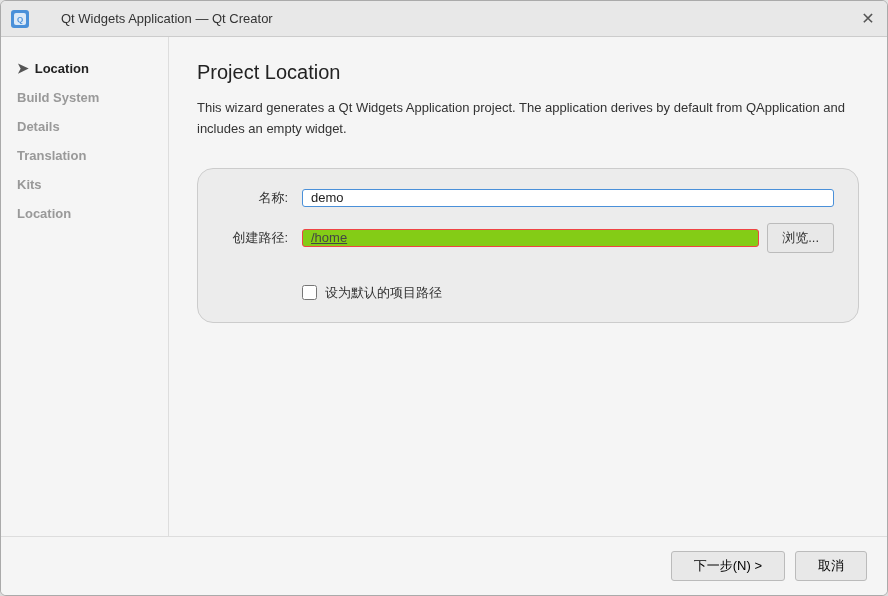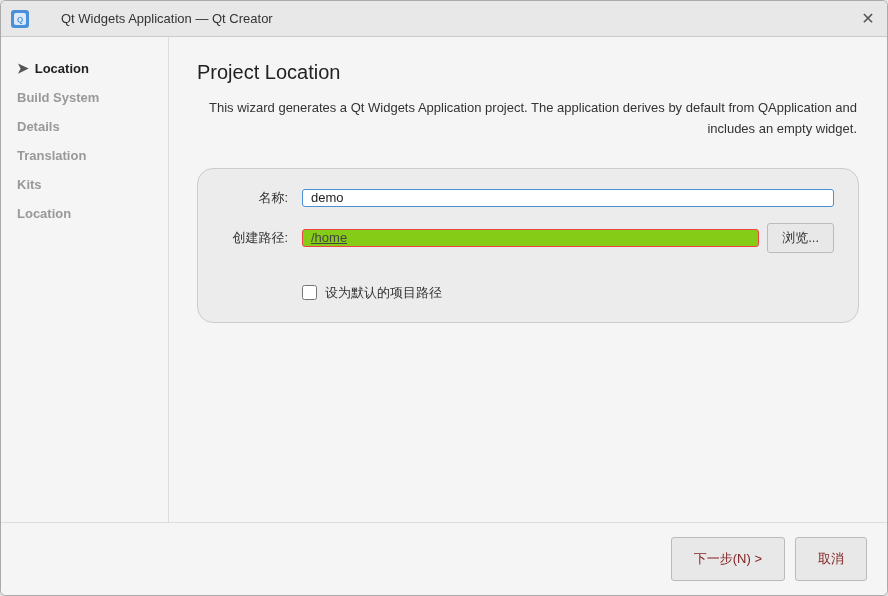--- a/index.html
+++ b/index.html
@@ -110,21 +110,20 @@
       font-weight: 400;
       color: #222;
       margin-bottom: 14px;
     }
     .description {
       font-size: 13px;
       color: #333;
       line-height: 1.6;
       margin-bottom: 28px;
       max-width: 660px;
-      text-align: right;
     }
     .form-box {
       background: #ececec;
       border: 1px solid #ccc;
       border-radius: 16px;
       padding: 20px 24px 20px 24px;
       max-width: 680px;
     }
     .form-row {
       display: flex;
@@ -189,28 +188,28 @@
     .footer {
       display: flex;
       justify-content: flex-end;
       padding: 14px 20px;
       gap: 10px;
       background: #f5f5f5;
       border-top: 1px solid #ddd;
       flex-shrink: 0;
     }
     .footer-btn {
-      height: 44px;
+      height: 30px;
       padding: 0 22px;
       background: #e8e8e8;
       border: 1px solid #bbb;
       border-radius: 3px;
       cursor: pointer;
       font-size: 13px;
-      color: #7f1d1d;
+      color: #000000;
     }
     .path-row {
       display: flex;
       align-items: center;
     }
   </style>
 </head>
 <body>
 
 <div class="window">

